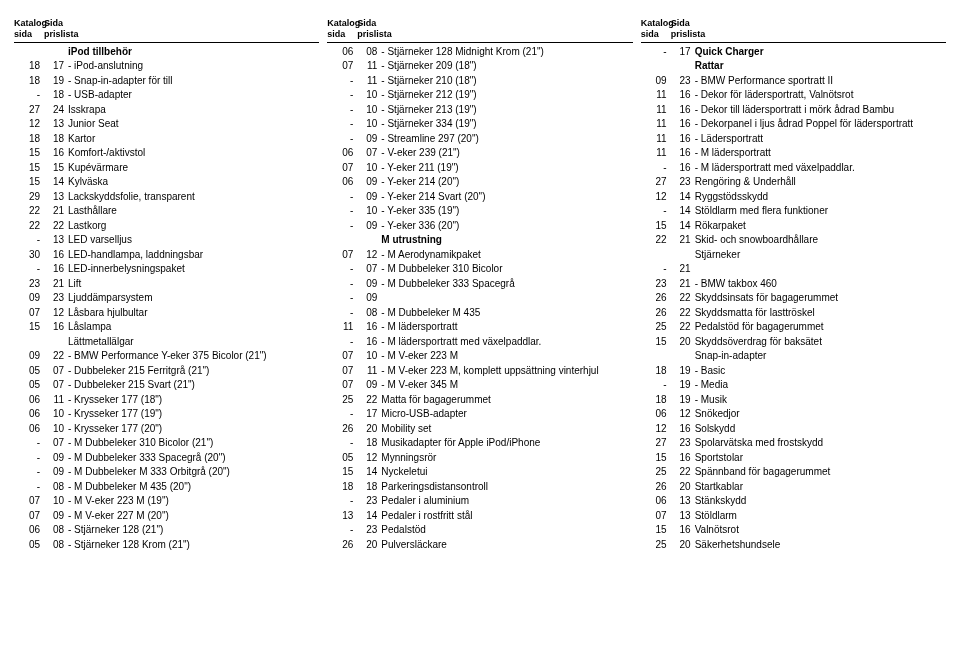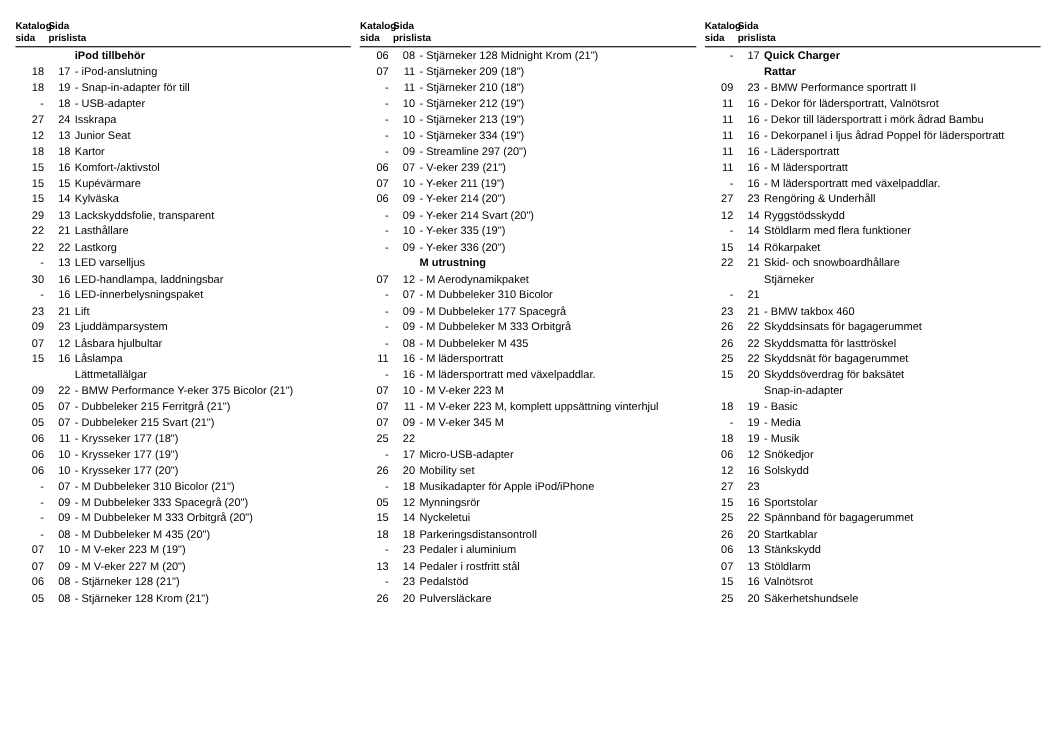--- a/index.html
+++ b/index.html
@@ -323,26 +323,25 @@
           <span class="label">- M Aerodynamikpaket</span>
         </div>
         <div class="entry-row">
           <span class="num1">-</span>
           <span class="num2">07</span>
           <span class="label">- M Dubbeleker 310 Bicolor</span>
         </div>
         <div class="entry-row">
           <span class="num1">-</span>
           <span class="num2">09</span>
-          <span class="label">- M Dubbeleker 177 Spacegrå</span>
-        </div>
-        <div class="entry-row">
-          <span class="num1">-</span>
-          <span class="num2">09</span>
-          <span class="label">- M Dubbeleker M 333 Orbitgrå</span>
+          <span class="label">- M Dubbeleker 333 Spacegrå</span>
+        </div>
+        <div class="entry-row">
+          <span class="num1">-</span>
+          <span class="num2">09</span>
         </div>
         <div class="entry-row">
           <span class="num1">-</span>
           <span class="num2">08</span>
           <span class="label">- M Dubbeleker M 435</span>
         </div>
         <div class="entry-row">
           <span class="num1">11</span>
           <span class="num2">16</span>
           <span class="label">- M lädersportratt</span>
@@ -363,20 +362,21 @@
           <span class="label">- M V-eker 223 M, komplett uppsättning vinterhjul</span>
         </div>
         <div class="entry-row">
           <span class="num1">07</span>
           <span class="num2">09</span>
           <span class="label">- M V-eker 345 M</span>
         </div>
         <div class="entry-row">
           <span class="num1">25</span>
           <span class="num2">22</span>
+          <span class="label">Matta för bagagerummet</span>
         </div>
         <div class="entry-row">
           <span class="num1">-</span>
           <span class="num2">17</span>
           <span class="label">Micro-USB-adapter</span>
         </div>
         <div class="entry-row">
           <span class="num1">26</span>
           <span class="num2">20</span>
           <span class="label">Mobility set</span>
@@ -521,21 +521,21 @@
           <span class="label">Skyddsinsats för bagagerummet</span>
         </div>
         <div class="entry-row">
           <span class="num1">26</span>
           <span class="num2">22</span>
           <span class="label">Skyddsmatta för lasttröskel</span>
         </div>
         <div class="entry-row">
           <span class="num1">25</span>
           <span class="num2">22</span>
-          <span class="label">Skyddsnät för bagagerummet</span>
+          <span class="label">Pedalstöd för bagagerummet</span>
         </div>
         <div class="entry-row">
           <span class="num1">15</span>
           <span class="num2">20</span>
           <span class="label">Skyddsöverdrag för baksätet</span>
         </div>
         <div class="entry-row">
           <span class="num1"></span>
           <span class="num2"></span>
           <span class="label">Snap-in-adapter</span>
@@ -561,20 +561,21 @@
           <span class="label">Snökedjor</span>
         </div>
         <div class="entry-row">
           <span class="num1">12</span>
           <span class="num2">16</span>
           <span class="label">Solskydd</span>
         </div>
         <div class="entry-row">
           <span class="num1">27</span>
           <span class="num2">23</span>
+          <span class="label">Spolarvätska med frostskydd</span>
         </div>
         <div class="entry-row">
           <span class="num1">15</span>
           <span class="num2">16</span>
           <span class="label">Sportstolar</span>
         </div>
         <div class="entry-row">
           <span class="num1">25</span>
           <span class="num2">22</span>
           <span class="label">Spännband för bagagerummet</span>

